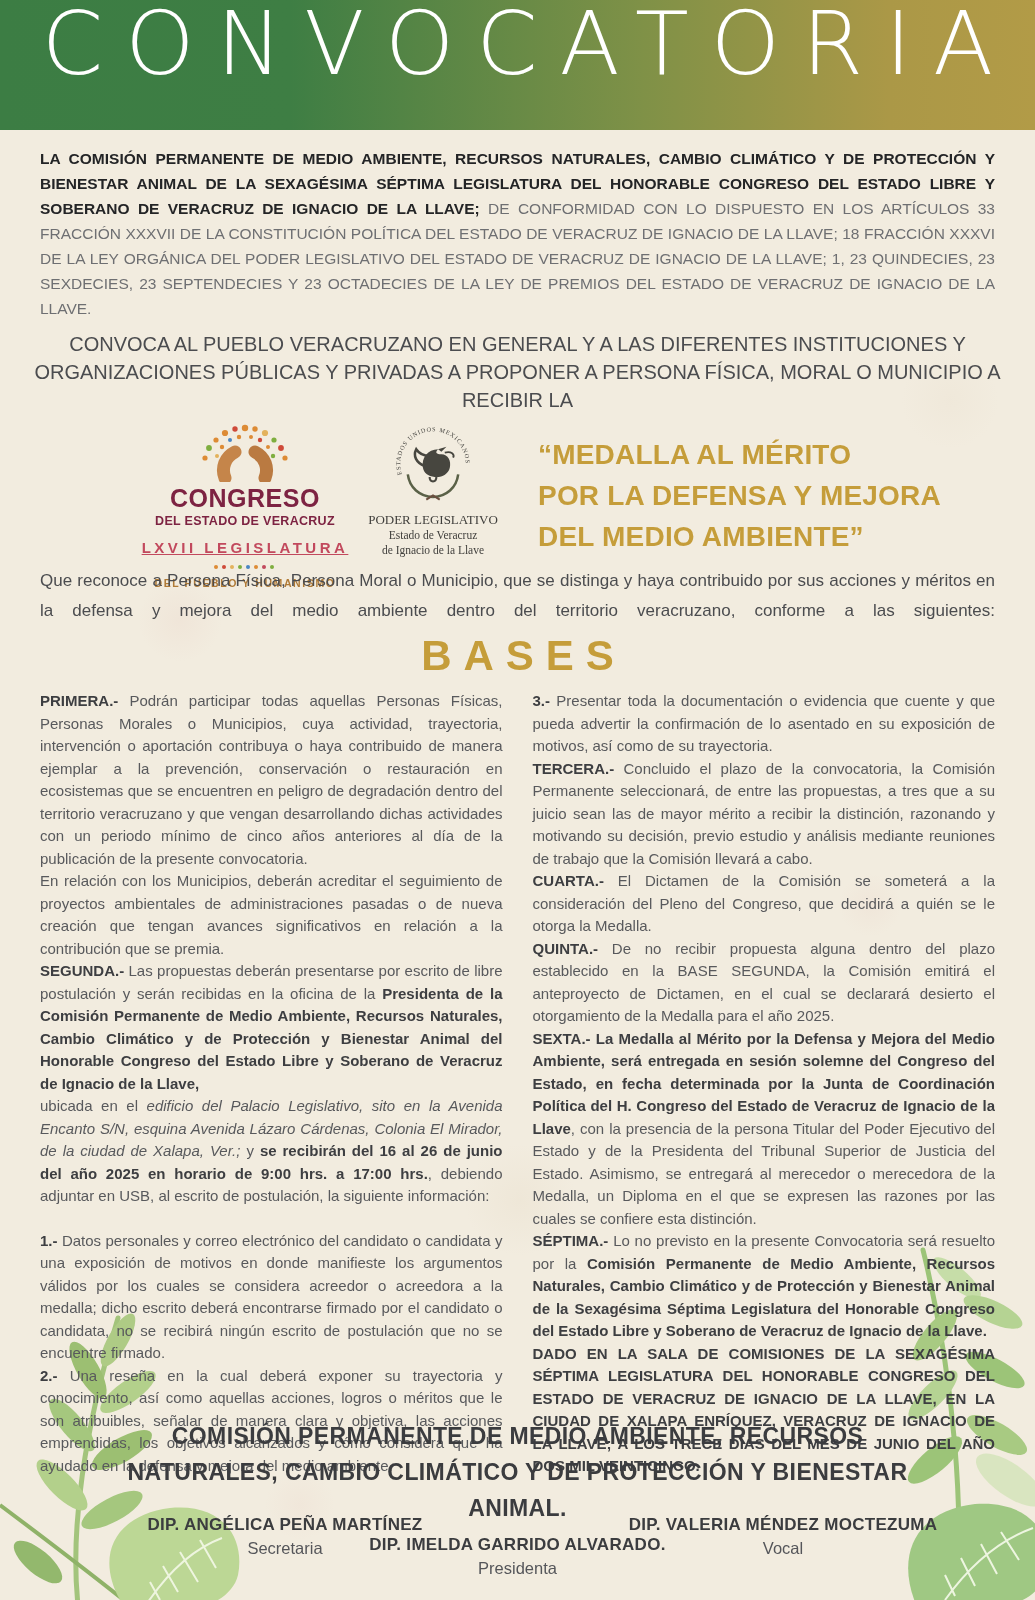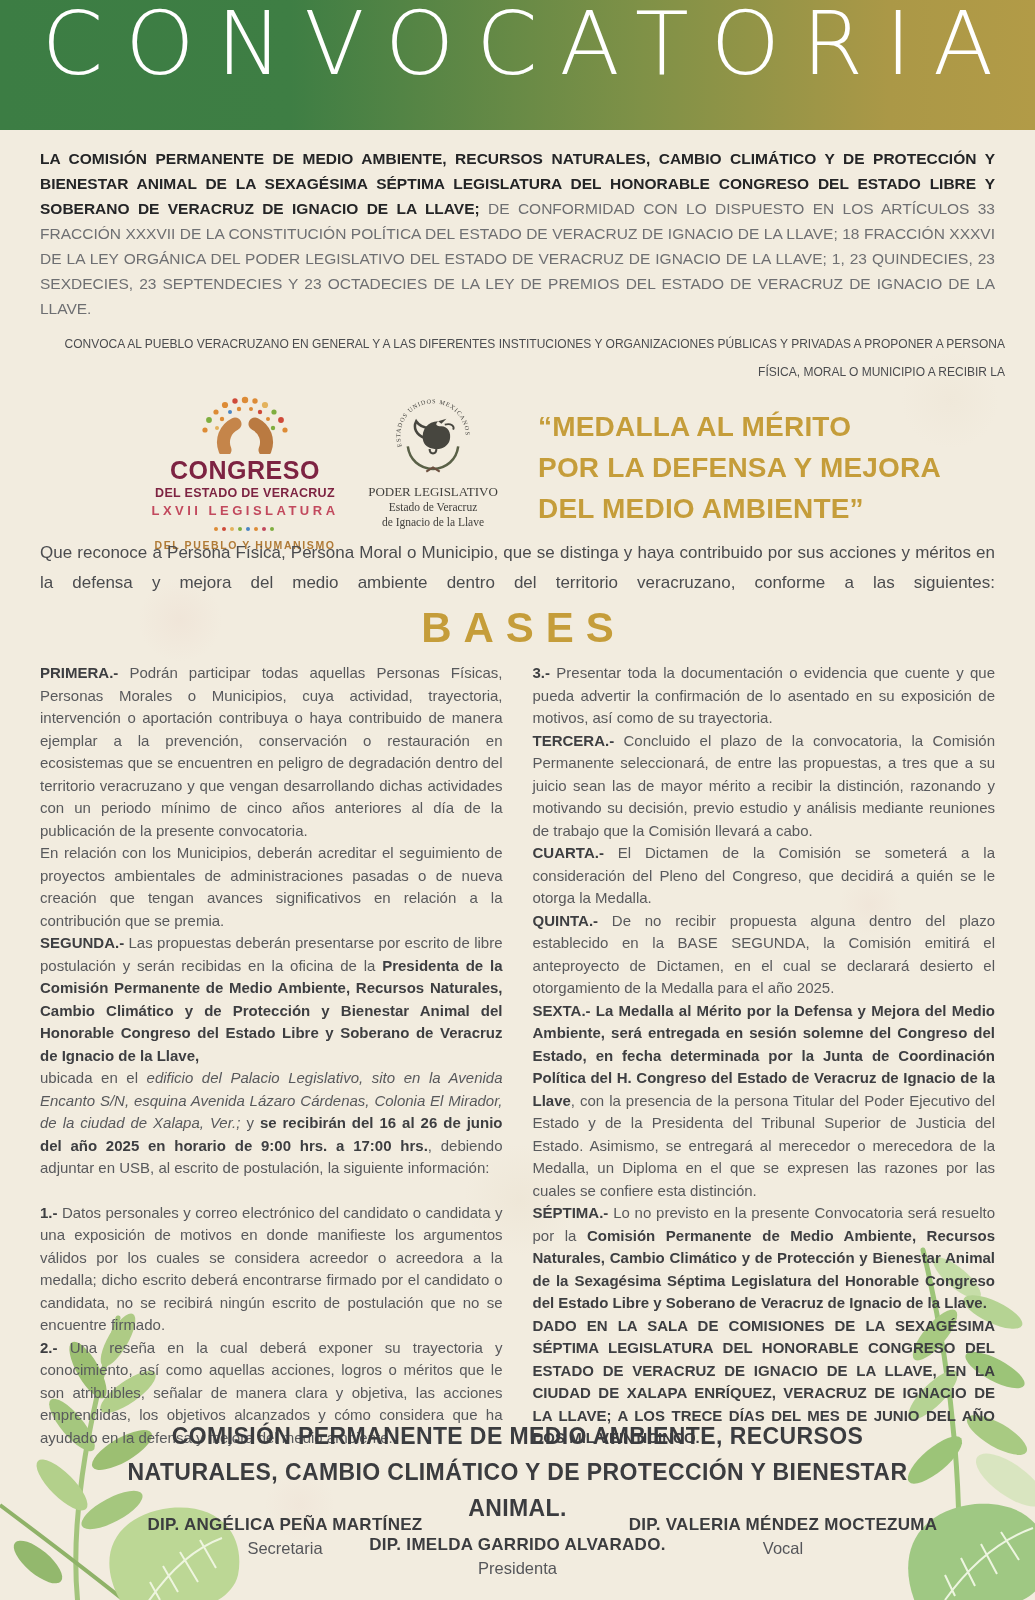--- a/index.html
+++ b/index.html
@@ -17,27 +17,27 @@
   }
   .content { position: relative; z-index: 2; }
   
   .banner { height:130px; display:flex; justify-content:center;
     background: linear-gradient(90deg,#3c7d44 0%,#3e7e44 28%,#7f9147 62%,#ab9847 86%,#b29b47 100%); }
   .banner h1 { font-family:"DejaVu Sans", sans-serif; font-weight:100; font-size:88px;
     letter-spacing:22px; padding-left:22px; color:#ffffff; line-height:1; white-space:nowrap; }
   
   .intro { margin:16px 40px 0; font-size:15.5px; line-height:25px; text-align:justify; color:#6e6f72; }
   .intro .lead { font-weight:bold; color:#232426; }
-  .convoca { margin:9px 30px 0; text-align:right; font-size:12px; line-height:28px; color:#4b4c4f; }
+  .convoca { margin:9px 30px 0; text-align:center; font-size:20px; line-height:28px; color:#4b4c4f; }
   
   .logo-row { display:flex; align-items:flex-start; margin:10px 40px 0; height:132px; }
   .congreso { width:210px; margin-left:100px; text-align:center; }
   .c-name  { font-size:25px; font-weight:bold; color:#7d2342; line-height:1; letter-spacing:.5px; }
   .c-sub   { font-size:12.5px; font-weight:bold; color:#7d2342; margin-top:3px; letter-spacing:.3px; }
-  .c-leg   { font-size:13px; font-weight:bold; color:#c2495d; margin-top:3px; letter-spacing:3.5px; }
+  .c-leg   { font-size:15px; font-weight:bold; color:#c2495d; margin-top:11px; letter-spacing:3.5px;text-decoration:underline; }
   .c-motto { font-size:10.5px; font-weight:bold; color:#b07a36; margin-top:3px; letter-spacing:1.6px; }
   .poder { width:130px; margin-left:18px; text-align:center; }
   .p-1 { font-family:"Liberation Serif", serif; font-size:13px; color:#403f3c; }
   .p-2, .p-3 { font-family:"Liberation Serif", serif; font-size:11.5px; color:#403f3c; line-height:1.3; }
   .medal { margin-left:40px; padding-top:10px; }
   .medal div { font-size:28px; font-weight:bold; color:#c59d3a; line-height:41px; letter-spacing:.2px; }
   
   .reconoce { margin:10px 40px 0; font-size:17px; line-height:30px; text-align:justify;
     text-align-last:justify; color:#4b4c4f; }
   .bases { margin-top:6px; text-align:center; font-size:42px; font-weight:bold; color:#c59d3a;

